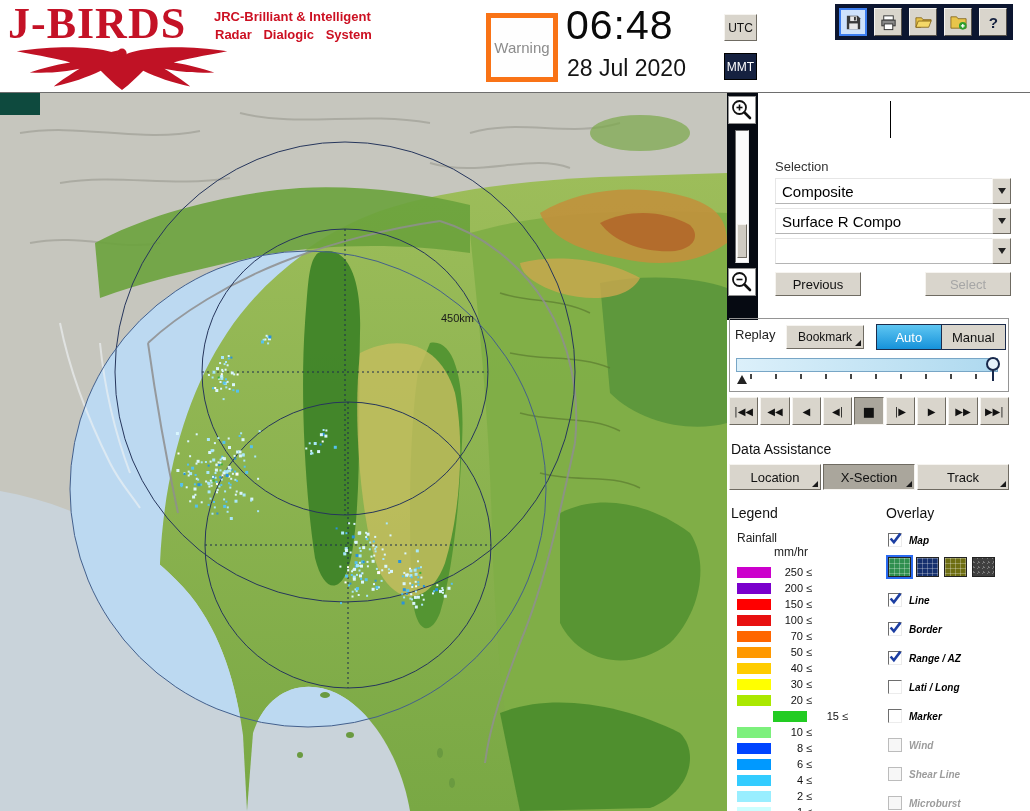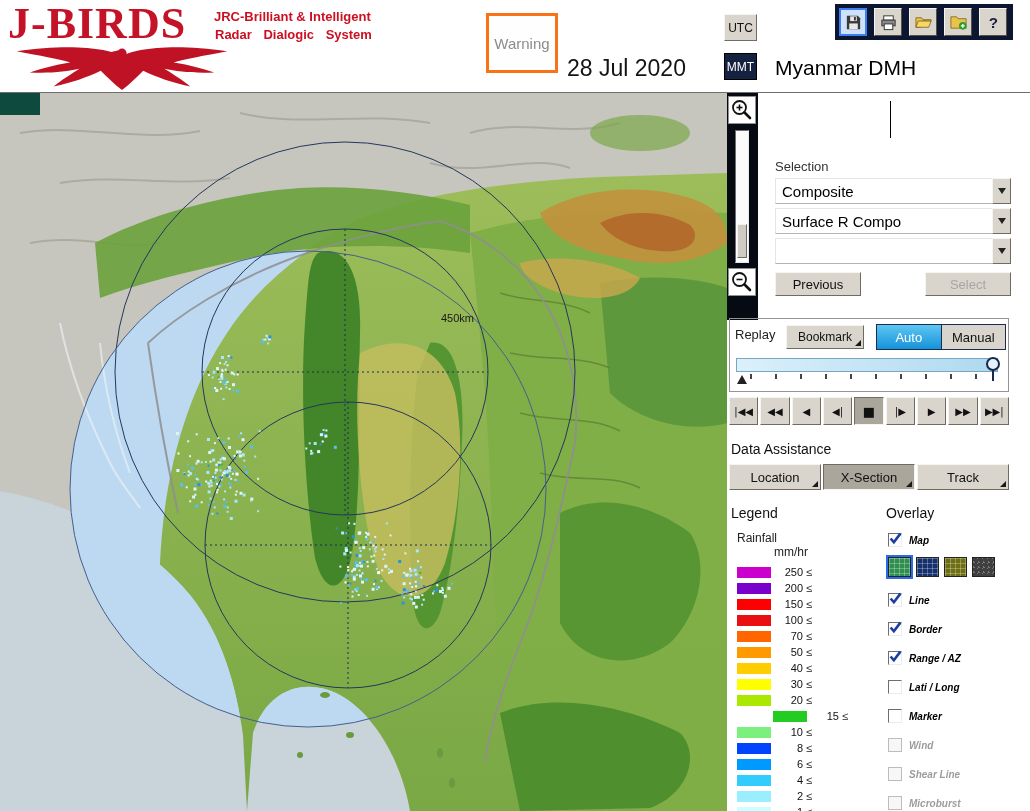--- a/index.html
+++ b/index.html
@@ -10,22 +10,22 @@
   .raised{background:#d9d5cc;border:1px solid;border-color:#f6f4f0 #6f6b62 #6f6b62 #f6f4f0;}
   .pressed{background:#aaa69c !important;border-color:#6f6b62 #f6f4f0 #f6f4f0 #6f6b62 !important;}
 
   
   .header{position:absolute;left:0;top:0;width:1030px;height:93px;background:#fff;border-bottom:1px solid #6e6e6e;}
   .logo-title{position:absolute;left:8px;top:-2px;font-family:"Liberation Serif",serif;font-weight:bold;
     font-size:44px;color:#c41226;letter-spacing:1px;}
   .tag1{position:absolute;left:214px;top:9px;font-size:13px;font-weight:bold;color:#cc1022;}
   .tag2{position:absolute;left:215px;top:27px;font-size:13px;font-weight:bold;color:#cc1022;word-spacing:8px;}
   .eagle{position:absolute;left:6px;top:43px;}
-  .warning-btn{position:absolute;left:486px;top:13px;width:72px;height:60px;background:#fefefe;
-    border:3px solid #f97316;color:#8c8c8c;font-size:15px;display:flex;align-items:center;justify-content:center;}
+  .warning-btn{position:absolute;left:486px;top:13px;width:72px;height:69px;background:#fefefe;
+    border:5px solid #f97316;color:#8c8c8c;font-size:15px;display:flex;align-items:center;justify-content:center;}
   .time{position:absolute;left:566px;top:2px;font-size:41px;color:#0a0a0a;letter-spacing:1px;}
   .date{position:absolute;left:567px;top:55px;font-size:23px;color:#141414;}
   .tz-btn{position:absolute;left:724px;width:33px;height:27px;font-size:12px;}
   .tz-utc{top:14px;background:#d9d5cc;border:1px solid;border-color:#f6f4f0 #6f6b62 #6f6b62 #f6f4f0;color:#111;}
   .tz-mmt{top:53px;background:#152140;border:1px solid #000;color:#fff;}
   .toolbar{position:absolute;left:835px;top:4px;width:178px;height:36px;background:#0c1630;
     display:flex;align-items:center;gap:7px;padding:0 4px;}
   .tool-btn{width:28px;height:28px;background:#d9d5cc;border:1px solid;flex:none;
     border-color:#f6f4f0 #55514a #55514a #f6f4f0;display:flex;align-items:center;justify-content:center;}
   .tool-btn.active{background:#cfe2fb;border:2px solid #3d7ef0;}
@@ -103,20 +103,21 @@
   <div class="header">
     <div class="logo-title">J-BIRDS</div>
     <div class="tag1">JRC-Brilliant &amp; Intelligent</div>
     <div class="tag2">Radar Dialogic System</div>
     <svg class="eagle" width="232" height="48" viewBox="0 0 240 52">
       <path d="M120 15 C110 6 64 0 6 9 C32 14 50 17 64 21 C46 24 34 27 20 32 C44 33 60 31 74 28 C63 35 55 40 46 47 C66 43 82 37 97 30 C103 36 111 44 120 51 C129 44 137 36 143 30 C158 37 174 43 194 47 C185 40 177 35 166 28 C180 31 196 33 220 32 C206 27 194 24 176 21 C190 17 208 14 234 9 C176 0 130 6 120 15 Z" fill="#c01225"></path>
       <circle cx="120" cy="11" r="5" fill="#c01225"></circle>
       <path d="M120 7 L107 10 L120 14 Z" fill="#c01225"></path>
     </svg>
     <div class="warning-btn">Warning</div>
+    <div class="time">06:48</div>
     <div class="date">28 Jul 2020</div>
     <button class="tz-btn tz-utc">UTC</button>
     <button class="tz-btn tz-mmt">MMT</button>
     <div class="toolbar">
       <button class="tool-btn active">
         <svg width="19" height="19" viewBox="0 0 20 20">
           <path d="M3 3h11.5L17 5.5V17H3z" fill="#3a3a3a"></path>
           <rect x="6.5" y="3.5" width="7" height="5" fill="#e8e8e8"></rect>
           <rect x="10.5" y="4.2" width="2" height="3.6" fill="#3a3a3a"></rect>
           <rect x="5.5" y="11" width="9" height="6" fill="#e8e8e8"></rect>
@@ -141,21 +142,20 @@
           <circle cx="14.5" cy="13.5" r="4" fill="#2e9e2e"></circle>
           <path d="M14.5 11.5v4M12.5 13.5h4" stroke="#fff" stroke-width="1.4"></path>
         </svg>
       </button>
       <button class="tool-btn">
         <svg width="19" height="19" viewBox="0 0 20 20">
           <text x="10" y="15.5" text-anchor="middle" font-size="16" font-weight="bold" fill="#15213f">?</text>
         </svg>
       </button>
     </div>
-    <div class="station">Myanmar DMH</div>
   </div>
 
   <div class="map">
     <svg width="727" height="718" viewBox="0 0 727 718">
       <defs>
         <linearGradient id="landG" x1="0" y1="0" x2="0" y2="1">
           <stop offset="0" stop-color="#9dbd5a"></stop>
             <stop offset="1" stop-color="#79a844"></stop>
         </linearGradient>
         <clipPath id="nonland">

